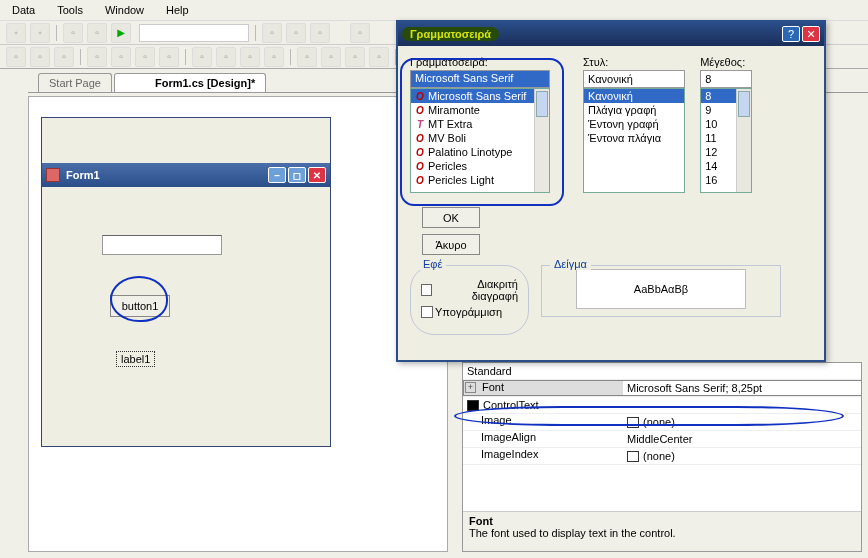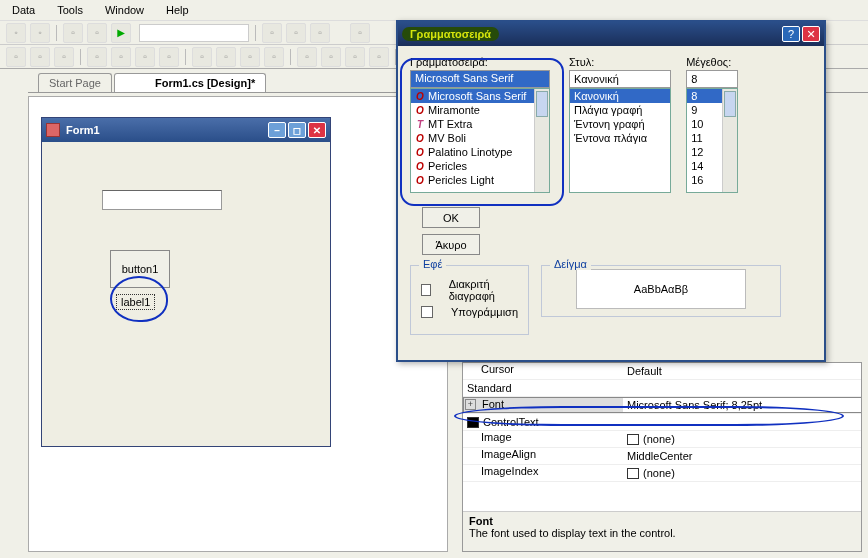--- a/index.html
+++ b/index.html
@@ -17,29 +17,29 @@
 
   
   .tabstrip { display: flex; background: #f0f0e8; padding: 4px 10px 0; border-bottom: 1px solid #999; position: relative; margin-left: 28px; }
   .tab { padding: 3px 10px; background: #f0f0e8; border: 1px solid #999; border-bottom: none; border-radius: 3px 3px 0 0; margin-right: 2px; color: #666; }
   .tab.active { background: #fff; font-weight: bold; color: #000; padding-left: 40px; }
 
   
   .design-area { position: absolute; left: 28px; top: 96px; right: 420px; bottom: 6px; background: #fff; border: 1px solid #aaa; }
 
   .form1 { position: absolute; left: 12px; top: 20px; width: 290px; height: 330px; background: #efeee3; border: 1px solid #347; }
-  .form1 .titlebar { height: 24px; background: linear-gradient(#4a6ea9,#2a4e89); display: flex; align-items: center; padding: 0 4px; color: #fff; font-weight: bold; }
+  .form1 .titlebar { height: 24px; background: linear-gradient(#4a6ea9,#2a4e89); display: flex; align-items: center; padding: 0 4px; color: #fff; font-weight: bold; margin-top: 45px; }
   .form1 .titlebar .icon { width: 14px; height: 14px; background: #d66; margin-right: 6px; border: 1px solid #933; }
   .winbtns { margin-left: auto; display: flex; gap: 2px; }
   .winbtns .wb { width: 18px; height: 16px; background: #6da0d8; border: 1px solid #fff; border-radius: 2px; display: flex; align-items: center; justify-content: center; color: #fff; font-size: 10px; }
   .winbtns .wb.close { background: #d34; color:#fff; }
   .form1 .client { position: relative; height: calc(100% - 24px); }
   .form1 .textbox { position: absolute; left: 60px; top: 48px; width: 120px; height: 20px; background: #fff; border: 1px solid #999; border-top-color:#666; }
-  .form1 .button { position: absolute; left: 68px; top: 108px; width: 60px; height: 38px; background: #f0f0e8; border: 1px solid #888; display: flex; align-items: center; justify-content: center; }
-  .form1 .label { position: absolute; left: 74px; top: 152px; padding: 1px 4px; border: 1px dotted #333; background: #efeee3; }
+  .form1 .button { position: absolute; left: 68px; top: 108px; width: 60px; height: 22px; background: #f0f0e8; border: 1px solid #888; display: flex; align-items: center; justify-content: center; }
+  .form1 .label { position: absolute; left: 74px; top: 164px; padding: 1px 4px; border: 1px dotted #333; background: #efeee3; }
 
   
   .propgrid { position: absolute; right: 6px; top: 362px; width: 400px; bottom: 6px; background: #fff; border: 1px solid #999; }
   .propgrid .row { display: flex; height: 17px; border-bottom: 1px solid #eee; }
   .propgrid .cell-l { width: 160px; padding-left: 18px; }
   .propgrid .cell-r { flex: 1; display: flex; align-items: center; gap: 4px; padding-left: 4px;}
   .propgrid .row.sel .cell-l { background: #ddd; border:1px solid #888; border-right:none; }
   .propgrid .row.sel .cell-r { border-top:1px solid #888; border-bottom:1px solid #888; }
   .expander { position: absolute; left: 2px; width: 11px; height: 11px; border: 1px solid #888; font-size: 9px; line-height: 9px; text-align: center; color:#444; }
   .swatch { width: 12px; height: 11px; border:1px solid #333; }
@@ -64,21 +64,21 @@
   .listbox .item { height: 14px; padding: 0 4px; display:flex; align-items:center; gap:3px; }
   .listbox .item.selected { background:#3169c6; color:#fff; }
   .listbox .scroll { position:absolute; right:0; top:0; bottom:0; width:15px; background:#e8e8e0; border-left:1px solid #ccc;}
   .listbox .scroll .bar { position:absolute; left:1px; right:1px; top:2px; height:26px; background:#c7d6f0; border:1px solid #8aa;}
   .fonticon { width:10px; height:10px; display:inline-block; font-weight:bold; font-style:italic; font-size:10px; text-align:center; }
   .fonticon.red{color:#b00;} .fonticon.tt{color:#c04080;}
 
   .fieldset { border:1px solid #c0c8d8; margin-top: 10px; padding: 8px 10px 12px; position:relative; }
   .fieldset .legend { position:absolute; top:-8px; left:8px; background:#efeee3; color:#1040a0; padding:0 4px; }
 
-  .checkbox { display:flex; align-items:center; gap:18px; margin: 4px 0; }
+  .checkbox { display:flex; align-items:center; gap:2px; margin: 4px 0; text-align: right; }
   .checkbox .box { width:12px; height:12px; border:1px solid #666; background:#fff; }
 
   .dlgbtn { width:58px; height:21px; background:#f0f0e8; border:1px solid #888; display:flex; align-items:center; justify-content:center; }
 
   .combo { width: 260px; height:20px; border:1px solid #7a9; background:#fff; display:flex; align-items:center; padding:0 4px; position:relative;}
   .combo .drop { position:absolute; right:0; top:0; bottom:0; width:17px; background:#cde; border-left:1px solid #aac; display:flex; align-items:center; justify-content:center; color:#246;}
 
   
   .annot { position:absolute; border:2px solid #1030c0; border-radius: 40%; pointer-events:none; z-index:100;}
   .annot.blue1 { border-radius: 50% 50% 45% 50%; }
@@ -156,24 +156,20 @@
         </div>
       <div class="label"><span>label1</span></div>
     </div>
   </div>
 </div>
 
 <div class="annot blue1" style="left:110px; top:276px; width:58px; height:46px;"></div>
 
 <div class="propgrid">
   <div class="row">
-    <div class="cell-l">Cursor</div>
-    <div class="cell-r">Default</div>
-  </div>
-  <div class="row">
     <div class="cell-r">Standard</div>
   </div>
   <div class="row sel" style="position:relative">
     <div class="expander" style="top:2px">+</div>
     <div class="cell-l">Font</div>
     <div class="cell-r">Microsoft Sans Serif; 8,25pt</div>
   </div>
   <div class="row">
     <div class="cell-r">
         <span class="swatch black"></span>
@@ -247,21 +243,21 @@
         <div class="item">
             <span class="fonticon red">O</span>
             <span>Pericles Light</span>
           </div>
         <div class="scroll">
             <div class="bar"></div>
           </div>
       </div>
     </div>
     
-    <div class="col" style="width:108px; margin-left:6px">
+    <div class="col" style="width:108px; margin-left:20px">
       <div class="lbl">Στυλ:</div>
       <input type="text" style="width: 102px;" value="Κανονική">
       <div class="listbox" style="width:102px">
         <div class="item selected">Κανονική</div>
         <div class="item">Πλάγια γραφή</div>
         <div class="item">Έντονη γραφή</div>
         <div class="item">Έντονα πλάγια</div>
       </div>
     </div>
     
@@ -288,21 +284,21 @@
           <span>OK</span>
         </div>
       <div style="height:6px"></div>
       <div class="dlgbtn">
           <span>Άκυρο</span>
         </div>
     </div>
 
     
     <div style="display:flex; gap:12px; clear:both;">
-      <div class="fieldset" style="width:119px;">
+      <div class="fieldset" style="width:119px;border-radius:24px;">
         <div class="legend">Εφέ</div>
         <div class="checkbox">
             <div class="box"></div>
             <span>Διακριτή διαγραφή</span>
           </div>
         <div class="checkbox">
             <div class="box"></div>
             <span>Υπογράμμιση</span>
           </div>
       </div>

